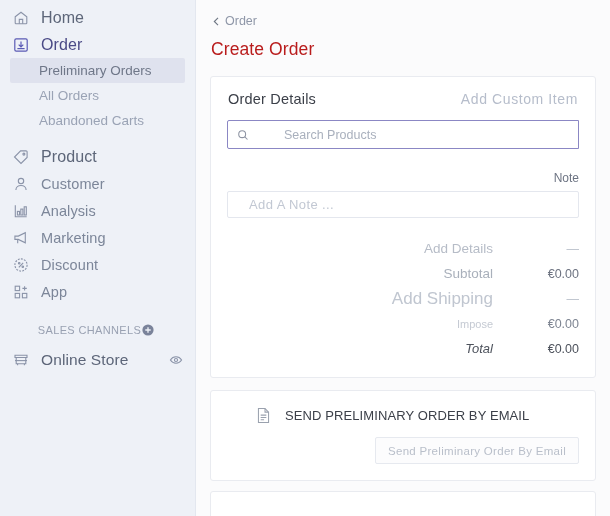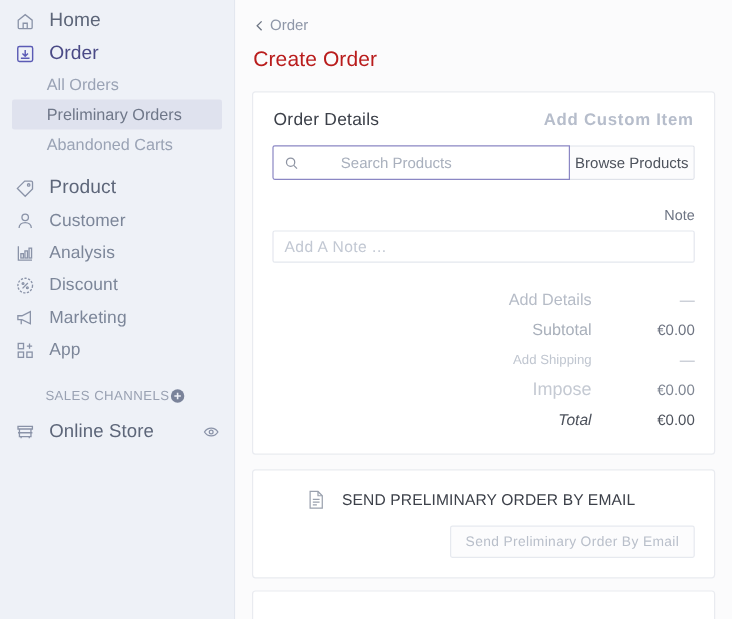--- a/index.html
+++ b/index.html
@@ -162,21 +162,20 @@
   .card-title {
     font-size: 14.5px;
     color: #3c4049;
     letter-spacing: .2px;
   }
   .link-muted {
     font-size: 14px;
     color: #b6bdcb;
     letter-spacing: .6px;
     white-space: nowrap;
-    font-weight: bold;
   }
 
   .search-row {
     display: flex;
     margin-top: 13px;
     height: 29px;
   }
   .search-box {
     flex: 1 1 auto;
     display: flex;
@@ -217,21 +216,21 @@
     color: #6d7483;
     text-align: right;
   }
   .note-input {
     margin-top: 6px;
     height: 27px;
     border: 1px solid #e4e7ee;
     border-radius: 2px;
     display: flex;
     align-items: center;
-    padding-left: 9px;
+    padding-left: 21px;
     box-sizing: border-box;
     background: #fff;
   }
   .note-ph {
     font-size: 13px;
     color: #c2c8d3;
     letter-spacing: .4px;
     white-space: nowrap;
   }
 
@@ -253,22 +252,22 @@
     width: 86px;
     flex: 0 0 86px;
     text-align: right;
     font-size: 12.5px;
     color: #9aa1ad;
     white-space: nowrap;
   }
   .total-row.r-discount .tot-label { color: #b6bcc7; font-size: 13.5px; }
   .total-row.r-subtotal .tot-label { color: #a9b0bb; font-size: 13.5px; }
   .total-row.r-subtotal .tot-value { color: #6d7381; }
-  .total-row.r-shipping .tot-label { color: #c0c6d0; font-size: 11px; }
-  .total-row.r-tax .tot-label { font-size: 15px; color: #c5cad3; }
+  .total-row.r-shipping .tot-label { color: #c0c6d0; font-size: 17px; }
+  .total-row.r-tax .tot-label { font-size: 11px; color: #c5cad3; }
   .total-row.r-tax .tot-value { color: #7e8592; }
   .total-row.r-total .tot-label { font-size: 13px; color: #4d525c; font-style: italic; }
   .total-row.r-total .tot-value { color: #4d525c; }
   .dash { color: #b9bfca; }
 
   .email-row {
     display: flex;
     align-items: center;
     padding: 0 1px;
   }
@@ -322,25 +321,25 @@
       <span class="nav-icon">
         <svg width="16" height="16" viewBox="0 0 16 16" fill="none" stroke="currentColor" stroke-width="1.2">
           <rect x="1.8" y="1.8" width="12.4" height="12.4" rx="1.4"></rect>
           <path d="M8 4.6v5.2M5.7 7.6 8 9.9l2.3-2.3"></path>
           <path d="M4.4 11.6h7.2"></path>
         </svg>
       </span>
       <span class="nav-label">Order</span>
     </div>
 
+    <div class="sub-row sel">
+      <span class="sub-label">Preliminary Orders</span>
+    </div>
     <div class="sub-row">
       <span class="sub-label">All Orders</span>
-    </div>
-    <div class="sub-row sel">
-      <span class="sub-label">Preliminary Orders</span>
     </div>
     <div class="sub-row">
       <span class="sub-label">Abandoned Carts</span>
     </div>
 
     <div class="sidebar-gap"></div>
 
     <div class="nav-row primary">
       <span class="nav-icon">
         <svg width="16" height="16" viewBox="0 0 16 16" fill="none" stroke="currentColor" stroke-width="1.1">
@@ -369,37 +368,37 @@
           <rect x="7.8" y="6.1" width="2.1" height="5.9"></rect>
           <rect x="11.2" y="3.8" width="2.1" height="8.2"></rect>
         </svg>
       </span>
       <span class="nav-label">Analysis</span>
     </div>
 
     <div class="nav-row">
       <span class="nav-icon">
         <svg width="16" height="16" viewBox="0 0 16 16" fill="none" stroke="currentColor" stroke-width="1.1">
+          <path d="M1.9 6.1h3.4l7-3.4v10.1l-7-3.4H1.9z"></path>
+          <path d="M4.7 9.4v3.9"></path>
+        </svg>
+      </span>
+      <span class="nav-label">Marketing</span>
+    </div>
+
+    <div class="nav-row">
+      <span class="nav-icon">
+        <svg width="16" height="16" viewBox="0 0 16 16" fill="none" stroke="currentColor" stroke-width="1.1">
           <circle cx="8" cy="8" r="6.1" stroke-dasharray="1.9 1.2"></circle>
           <path d="M5.8 10.3 10.2 5.8"></path>
           <circle cx="6.2" cy="6.3" r=".75"></circle>
           <circle cx="9.8" cy="9.8" r=".75"></circle>
         </svg>
       </span>
       <span class="nav-label">Discount</span>
-    </div>
-
-    <div class="nav-row">
-      <span class="nav-icon">
-        <svg width="16" height="16" viewBox="0 0 16 16" fill="none" stroke="currentColor" stroke-width="1.1">
-          <path d="M1.9 6.1h3.4l7-3.4v10.1l-7-3.4H1.9z"></path>
-          <path d="M4.7 9.4v3.9"></path>
-        </svg>
-      </span>
-      <span class="nav-label">Marketing</span>
     </div>
 
     <div class="nav-row">
       <span class="nav-icon">
         <svg width="16" height="16" viewBox="0 0 16 16" fill="none" stroke="currentColor" stroke-width="1.1">
           <rect x="2.2" y="2.2" width="4.4" height="4.4"></rect>
           <rect x="2.2" y="9.4" width="4.4" height="4.4"></rect>
           <rect x="9.4" y="9.4" width="4.4" height="4.4"></rect>
           <path d="M11.6 2.2v4.4M9.4 4.4h4.4"></path>
         </svg>
@@ -463,21 +462,20 @@
         <div class="search-row">
           <div class="search-box">
             <span class="search-ico">
               <svg width="12" height="12" viewBox="0 0 16 16" fill="none" stroke="currentColor" stroke-width="1.4">
                 <circle cx="6.9" cy="6.9" r="4.6"></circle>
                 <path d="M10.4 10.4 14 14"></path>
               </svg>
             </span>
             <span class="search-text">Search Products</span>
           </div>
-          <div class="browse-btn">Browse Products</div>
         </div>
 
         <div class="note-label">Note</div>
         <div class="note-input">
           <span class="note-ph">Add A Note ...</span>
         </div>
 
         <div class="totals">
 
           <div class="total-row r-discount">

